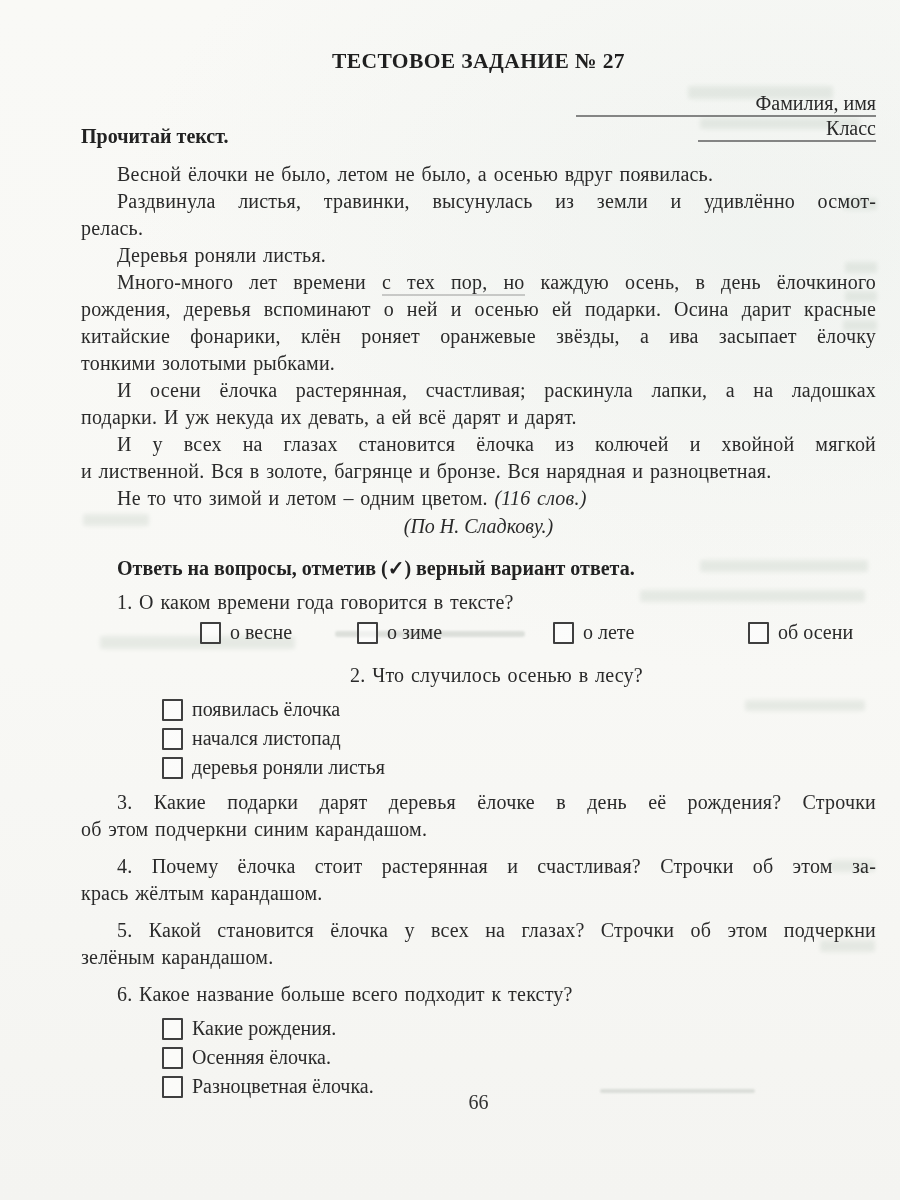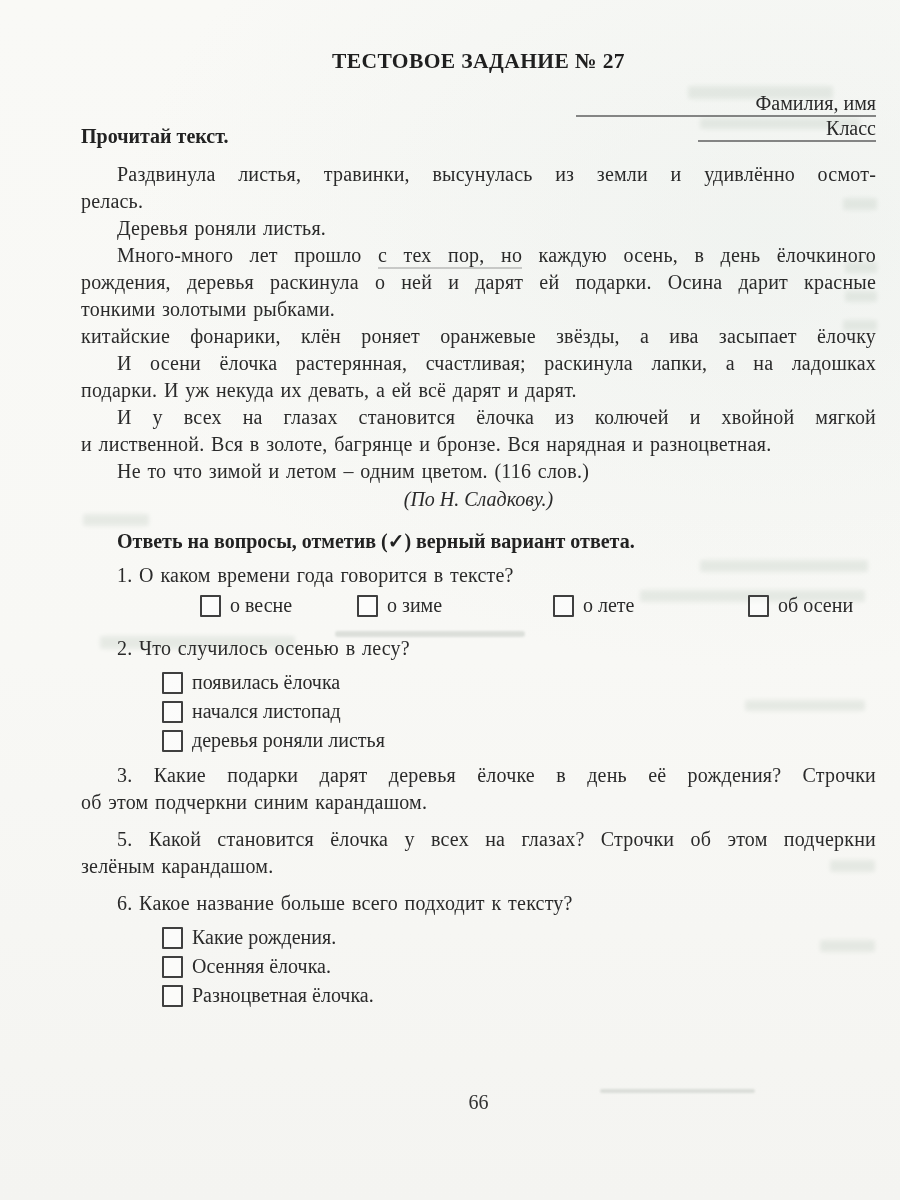--- a/index.html
+++ b/index.html
@@ -22,26 +22,26 @@
   .u-name{width:300px;margin-left:6px;}
   .lbl-class{margin-left:26px;}
   .u-class{width:178px;margin-left:10px;}
   .boldline{font-weight:bold;color:#222;}
   .read{margin-top:5px;line-height:27px;}
   .story{margin-top:11px;}
   .ln{line-height:27px;letter-spacing:.2px;word-spacing:1.5px;}
   .j{text-align:justify;text-align-last:justify;}
   .ind{text-indent:36px;}
   .pencil{border-bottom:2px solid rgba(125,125,125,.38);padding-bottom:1px;}
-  .note-italic{}
+  .note-italic{font-style:italic;}
   .attribution{margin-top:1px;text-align:center;font-style:italic;line-height:27px;}
   .prompt{margin-top:15px;text-indent:36px;line-height:27px;}
   .question{text-indent:36px;line-height:27px;letter-spacing:.2px;word-spacing:1.5px;}
   .q1{margin-top:7px;}
-  .q2{margin-top:14px;}
+  .q2{margin-top:14px;text-align:center;}
   .q6{margin-top:10px;}
   .qpara{margin-top:10px;}
   .qpara-first{margin-top:7px;}
   .q1row{position:relative;margin-top:3px;height:29px;}
   .q1opt{position:absolute;top:2px;white-space:nowrap;}
   .optcol{margin-top:6px;}
   .optrow{height:29px;display:flex;align-items:center;margin-left:81px;}
   .cb{display:inline-block;box-sizing:border-box;width:21px;height:22px;border:2px solid #3f3f3f;border-radius:1px;background:rgba(255,255,255,.55);margin-right:9px;vertical-align:-5px;flex:0 0 auto;}
   .q1opt .cb{vertical-align:-5px;}
   .optlabel{white-space:nowrap;}
@@ -77,27 +77,28 @@
     <div class="hdr">
       <span>Фамилия, имя</span>
       <span class="uline u-name"></span>
       <span class="lbl-class">Класс</span>
       <span class="uline u-class"></span>
     </div>
 
     <div class="boldline read">Прочитай текст.</div>
 
     <div class="story">
+      <div class="ln ind">Весной ёлочки не было, летом не было, а осенью вдруг появилась.</div>
       <div class="ln j ind">Раздвинула листья, травинки, высунулась из земли и удивлённо осмот-</div>
       <div class="ln">релась.</div>
       <div class="ln ind">Деревья роняли листья.</div>
-      <div class="ln j ind"><span>Много-много лет прошло </span><span class="pencil">с тех пор, но</span><span> каждую осень, в день ёлочкиного</span></div>
-      <div class="ln j">рождения, деревья раскинула о ней и дарят ей подарки. Осина дарит красные</div>
+      <div class="ln j ind"><span>Много-много лет времени </span><span class="pencil">с тех пор, но</span><span> каждую осень, в день ёлочкиного</span></div>
+      <div class="ln j">рождения, деревья вспоминают о ней и осенью ей подарки. Осина дарит красные</div>
+      <div class="ln j">китайские фонарики, клён роняет оранжевые звёзды, а ива засыпает ёлочку</div>
       <div class="ln">тонкими золотыми рыбками.</div>
-      <div class="ln j">китайские фонарики, клён роняет оранжевые звёзды, а ива засыпает ёлочку</div>
       <div class="ln j ind">И осени ёлочка растерянная, счастливая; раскинула лапки, а на ладошках</div>
       <div class="ln">подарки. И уж некуда их девать, а ей всё дарят и дарят.</div>
       <div class="ln j ind">И у всех на глазах становится ёлочка из колючей и хвойной мягкой</div>
       <div class="ln">и лиственной. Вся в золоте, багрянце и бронзе. Вся нарядная и разноцветная.</div>
       <div class="ln ind"><span>Не то что зимой и летом – одним цветом. </span><span class="note-italic">(116 слов.)</span></div>
     </div>
 
     <div class="attribution">(По Н. Сладкову.)</div>
 
     <div class="boldline prompt">Ответь на вопросы, отметив (✓) верный вариант ответа.</div>
@@ -124,20 +125,24 @@
           <span class="cb"></span>
           <span class="optlabel">деревья роняли листья</span>
         </div>
     </div>
 
     <div class="qpara-first">
       <div class="ln j ind">3. Какие подарки дарят деревья ёлочке в день её рождения? Строчки</div>
       <div class="ln">об этом подчеркни синим карандашом.</div>
     </div>
 
+    <div class="qpara">
+      <div class="ln j ind">4. Почему ёлочка стоит растерянная и счастливая? Строчки об этом за-</div>
+      <div class="ln">крась жёлтым карандашом.</div>
+    </div>
 
     <div class="qpara">
       <div class="ln j ind">5. Какой становится ёлочка у всех на глазах? Строчки об этом подчеркни</div>
       <div class="ln">зелёным карандашом.</div>
     </div>
 
     <div class="question q6">6. Какое название больше всего подходит к тексту?</div>
     <div class="optcol">
       <div class="optrow">
           <span class="cb"></span>

